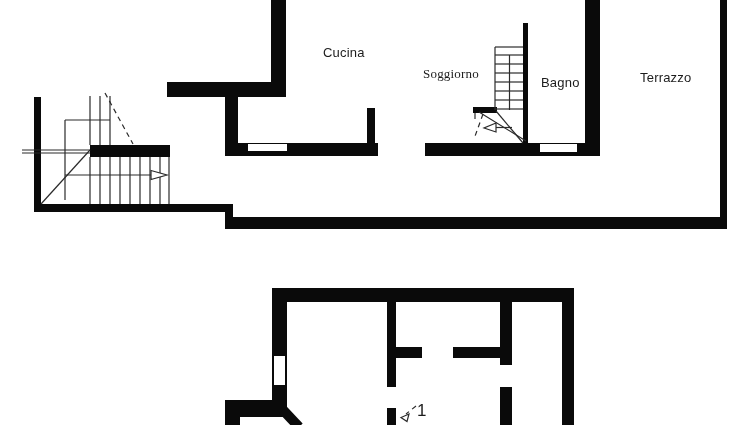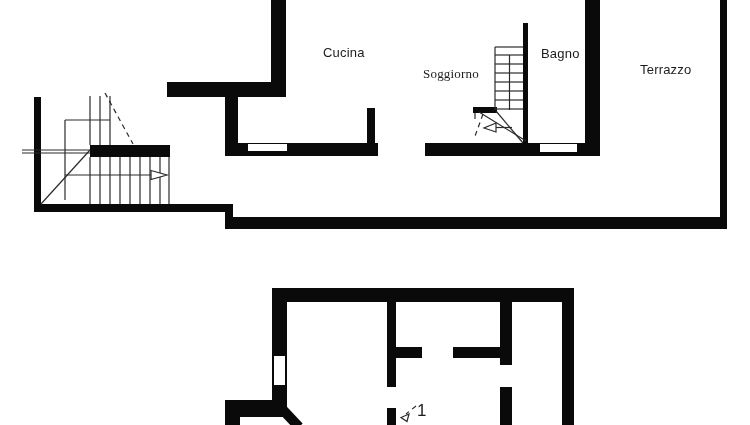--- a/index.html
+++ b/index.html
@@ -7,22 +7,22 @@
     position:relative;width:750px;height:425px;background:#ffffff;
     overflow:hidden;font-family:"Liberation Sans",sans-serif;
   }
   .wall{position:absolute;background:#0a0a0a;z-index:1;}
   .window{position:absolute;background:#ffffff;z-index:2;}
   .window-frame{position:absolute;background:#ffffff;border:2px solid #0a0a0a;box-sizing:border-box;z-index:2;}
   .lines-svg{position:absolute;left:0;top:0;z-index:3;pointer-events:none;}
   .label{position:absolute;color:#1c1c1c;font-size:13px;z-index:4;white-space:nowrap;letter-spacing:.2px;}
   #label-cucina{left:307px;top:45px;margin-left:16px;}
   #label-soggiorno{left:423px;top:66px;font-family:Liberation Serif, serif;}
-  #label-bagno{left:541px;top:46px;}
-  #label-terrazzo{left:640px;top:62px;}
+  #label-bagno{left:541px;top:75px;}
+  #label-terrazzo{left:640px;top:70px;}
   #label-stair1{left:417px;top:401px;font-size:17px;}
 </style>
 </head>
 <body>
 
 <div class="canvas">
   <div id="walls-layer">
       <div class="wall" style="left: 271px; top: 0px; width: 15px; height: 97px; background: rgb(10, 10, 10);"></div>
       <div class="wall" style="left: 167px; top: 82px; width: 119px; height: 15px; background: rgb(10, 10, 10);"></div>
       <div class="wall" style="left: 225px; top: 97px; width: 13px; height: 59px; background: rgb(10, 10, 10);"></div>

